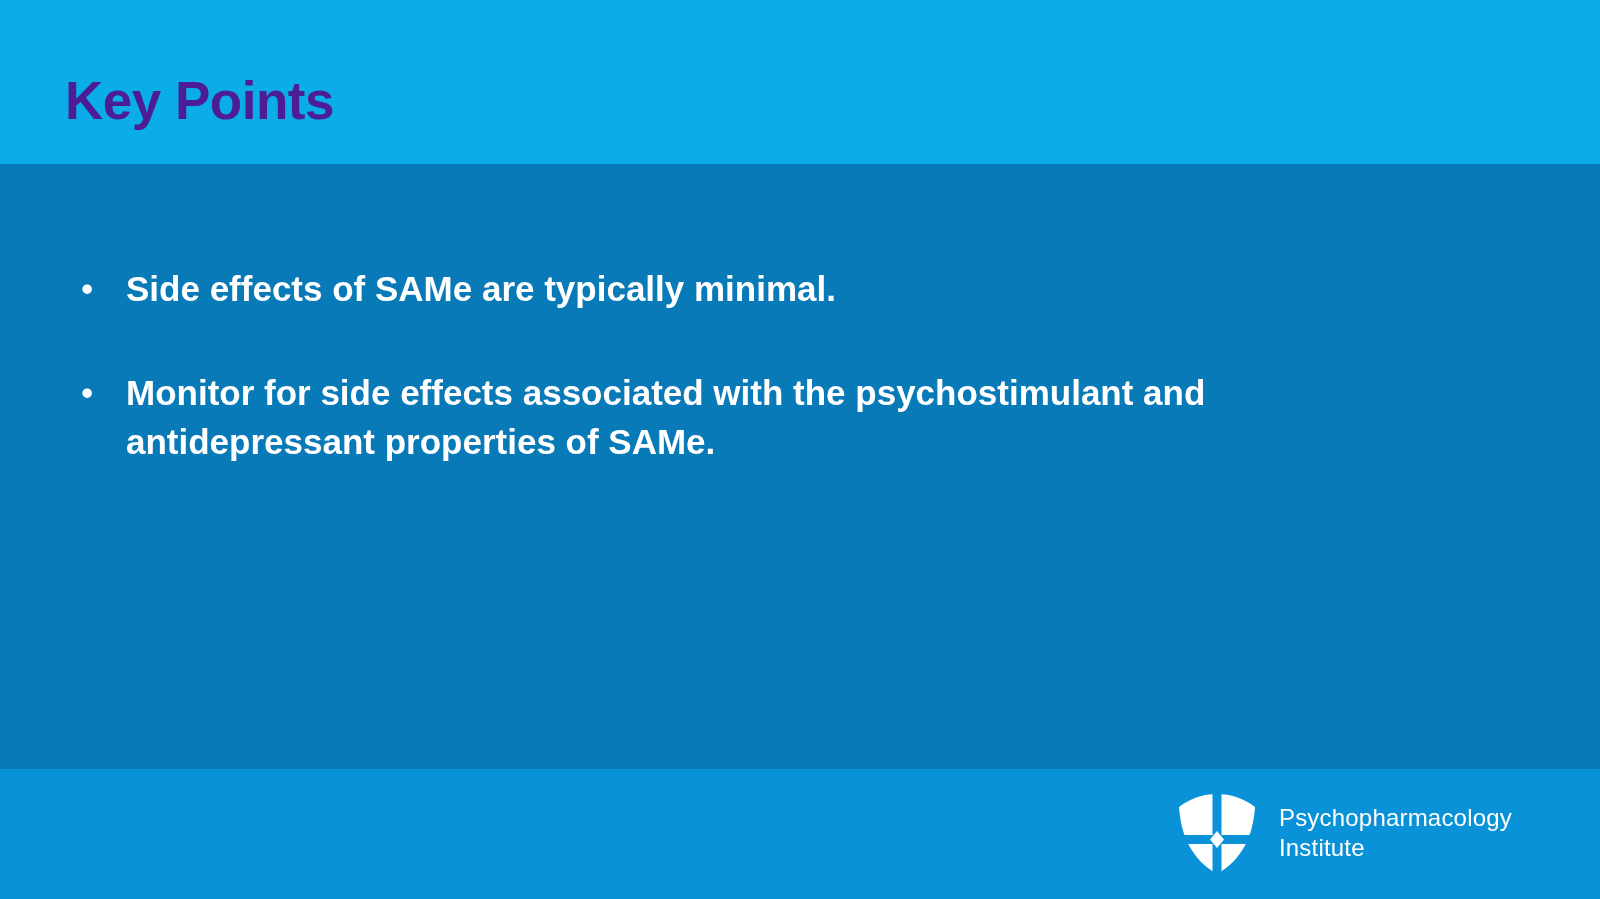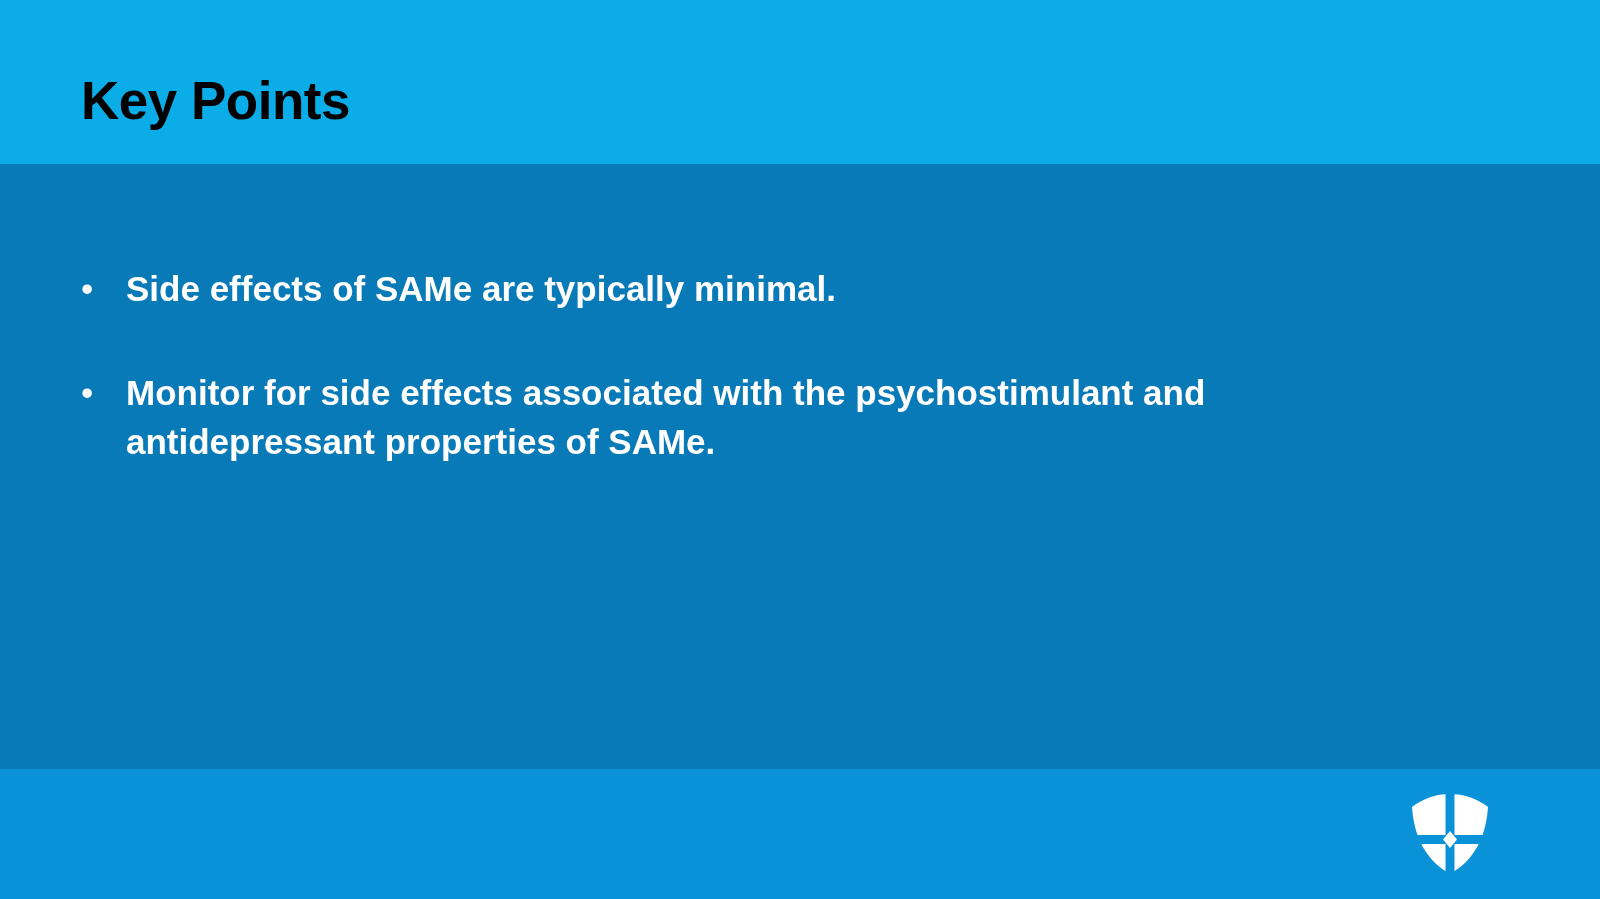--- a/index.html
+++ b/index.html
@@ -23,25 +23,25 @@
   .header-band {
     position: absolute;
     left: 0;
     top: 0;
     width: 1600px;
     height: 164px;
     background: #0bade9;
   }
   .slide-title {
     position: absolute;
-    left: 81px;
+    left: 65px;
     top: 70px;
     font-size: 53px;
     font-weight: bold;
-    color: #000000;
+    color: #4c1d95;
     letter-spacing: -0.5px;
     line-height: 62px;
     white-space: nowrap;
   }
   
   .body-area {
     position: absolute;
     left: 0;
     top: 164px;
     width: 1600px;
@@ -151,18 +151,20 @@
                  C76,44 66,68 40,83 C14,68 4,44 2,16 Z" fill="#ffffff"></path>
 
         <rect x="35.5" y="0" width="9" height="85" fill="#0a92d8"></rect>
 
         <path d="M0,44 L80,44 L80,53 L0,53 Z" fill="#0a92d8"></path>
 
         <path d="M40,40 L47,48.5 L40,57 L33,48.5 Z" fill="#ffffff"></path>
       </svg>
 
       <div class="logo-text">
+        <span>Psychopharmacology</span>
+        <span>Institute</span>
       </div>
 
     </div>
   </div>
 
 </div>
 
 </body></html>

